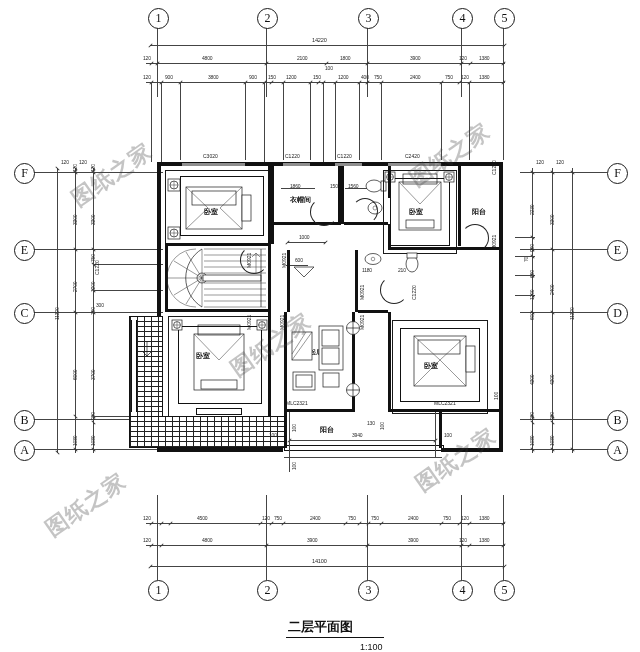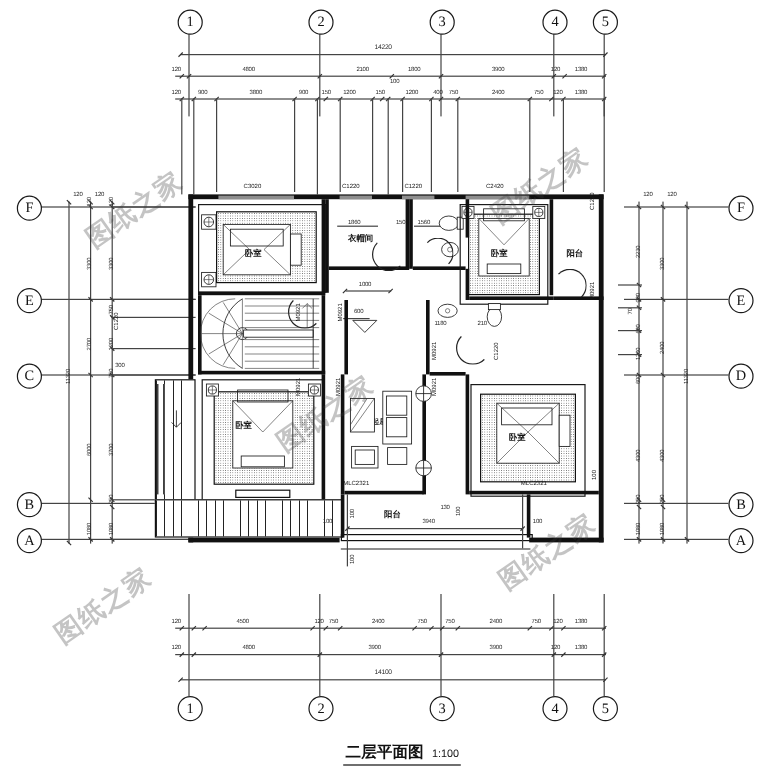--- a/index.html
+++ b/index.html
@@ -623,21 +623,21 @@
 
   <div class="v-thin" style="left:289px;top:412px;height:60px;"></div>
   <div class="v-thin" style="left:435px;top:412px;height:45px;"></div>
   <div class="h-thin" style="left:284px;top:457px;width:158px;"></div>
 
   <div class="wlabel vt" style="left:494px;top:400px;">100</div>
 
   <div class="win-v" style="left:131px;top:320px;width:4px;height:92px;"></div>
 
   <div class="title" style="left:288px;top:618px;">二层平面图</div>
-  <div class="title-scale" style="left:360px;top:623px;">1:100</div>
+  <div class="title-scale" style="left:360px;top:642px;">1:100</div>
   <div class="title-rule" style="left:286px;top:637px;width:98px;"></div>
 
   <div class="wm" style="left:66px;top:160px;">图纸之家</div>
   <div class="wm" style="left:404px;top:140px;">图纸之家</div>
   <div class="wm" style="left:225px;top:330px;">图纸之家</div>
   <div class="wm" style="left:40px;top:490px;">图纸之家</div>
   <div class="wm" style="left:410px;top:445px;">图纸之家</div>
 
 </div>
 

